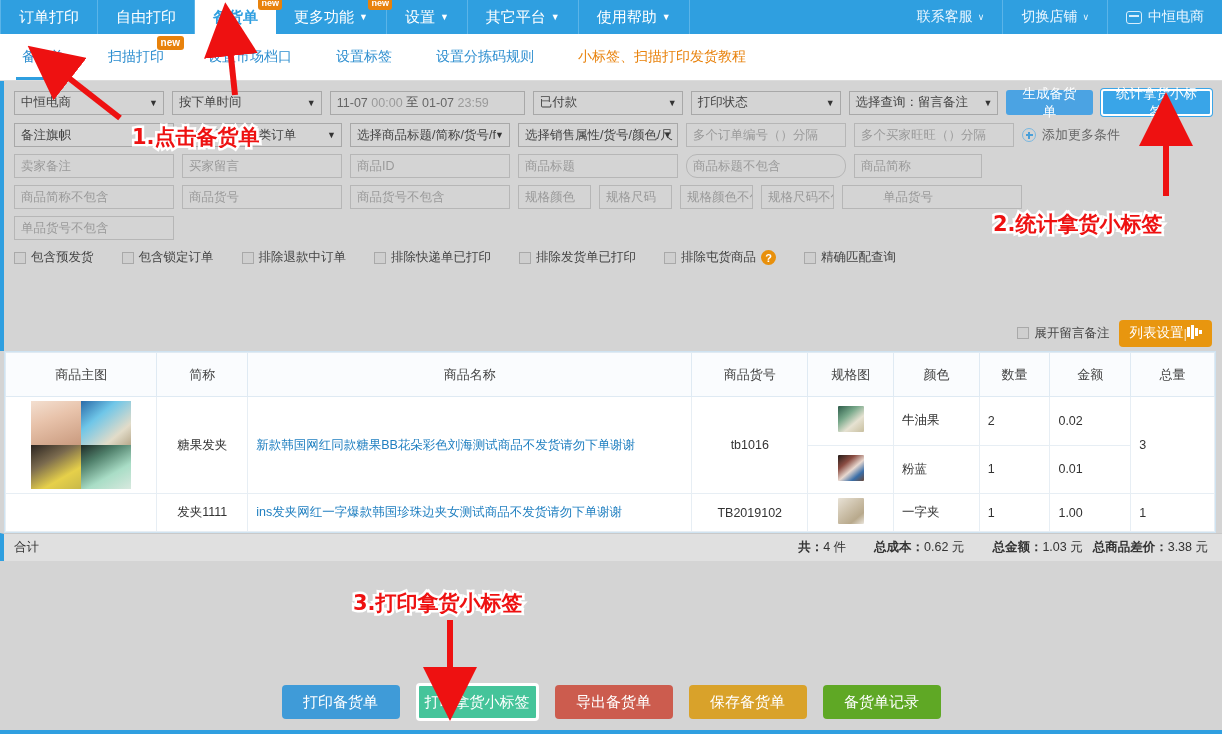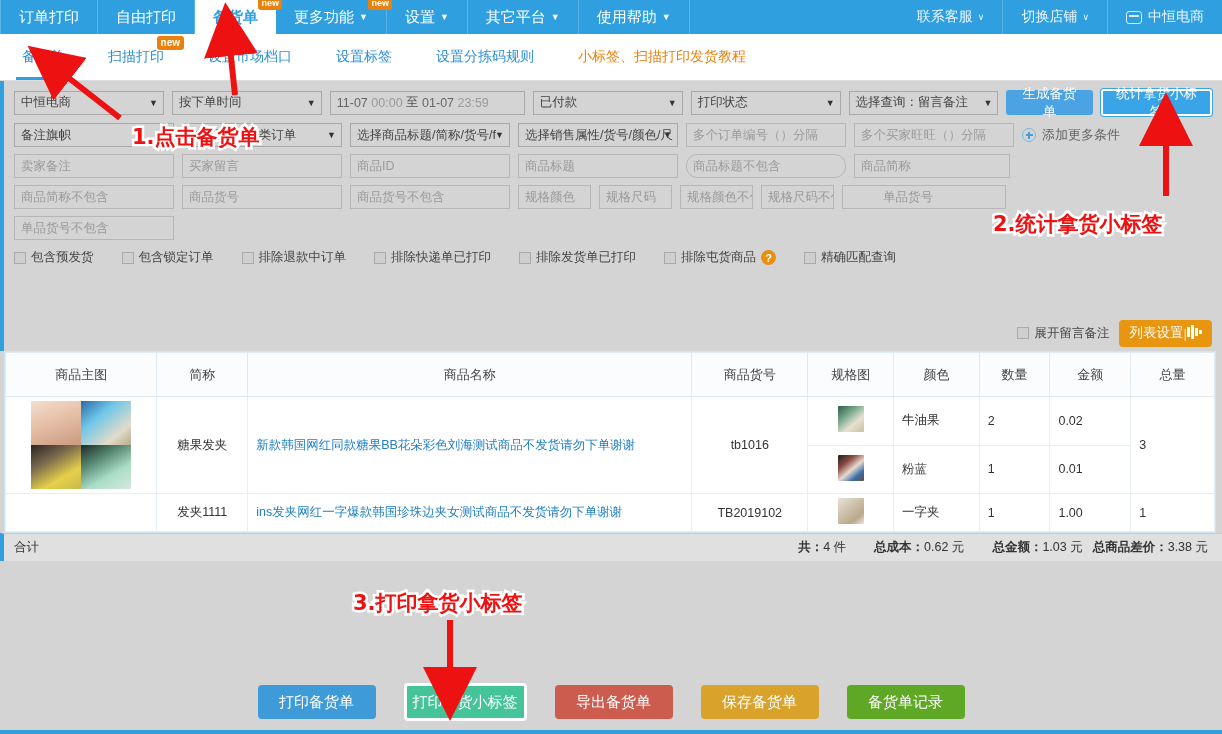--- a/index.html
+++ b/index.html
@@ -199,21 +199,21 @@
     padding:0 8px;
   }
   .totals .lbl{ margin-left:2px; }
   .totals .right{ margin-left:auto; display:flex; gap:28px; padding-right:6px; }
   .totals b{ font-weight:bold; }
 
   
   .bottombar{
     position:absolute; left:0; right:0; bottom:0;
     height:60px; background:#d4d4d4;
-    display:flex; align-items:center; justify-content:center; gap:28px;
+    display:flex; align-items:center; justify-content:center; gap:16px;
     border-bottom:4px solid #2f9fe0;
   }
   .bbtn{
     height:34px; min-width:118px; border-radius:4px; border:none;
     color:#fff; font-size:15px; cursor:pointer;
     display:flex; align-items:center; justify-content:center;
   }
   .bbtn.blue{ background:#3f9bd8; }
   .bbtn.green{ background:#45c49a; border:3px solid #fff; height:38px; }
   .bbtn.red{ background:#cc5c4e; }
@@ -364,21 +364,21 @@
       </div>
       <div class="ctl ph" style="width: 160px;">
         <span>商品ID</span>
       </div>
       <div class="ctl ph" style="width: 160px;">
         <span>商品标题</span>
       </div>
       <div class="ctl ph" style="width: 160px; border-radius: 11px;">
         <span>商品标题不包含</span>
       </div>
-      <div class="ctl ph" style="width: 156px;">
+      <div class="ctl ph" style="width: 128px;">
         <span>商品简称</span>
       </div>
     </div>
   <div class="frow" id="frow4">
       <div class="ctl ph" style="width: 160px;">
         <span>商品简称不包含</span>
       </div>
       <div class="ctl ph" style="width: 160px;">
         <span>商品货号</span>
       </div>
@@ -390,21 +390,21 @@
       </div>
       <div class="ctl ph" style="width: 73px;">
         <span>规格尺码</span>
       </div>
       <div class="ctl ph" style="width: 73px;">
         <span>规格颜色不包</span>
       </div>
       <div class="ctl ph" style="width: 73px;">
         <span>规格尺码不包</span>
       </div>
-      <div class="ctl ph" style="width: 164px; padding-left: 40px;">
+      <div class="ctl ph" style="width: 180px; padding-left: 40px;">
         <span>单品货号</span>
       </div>
     </div>
   <div class="frow" id="frow5">
       <div class="ctl ph" style="width: 160px;">
         <span>单品货号不包含</span>
       </div>
     </div>
 
   <div class="checks" id="checkrow">

